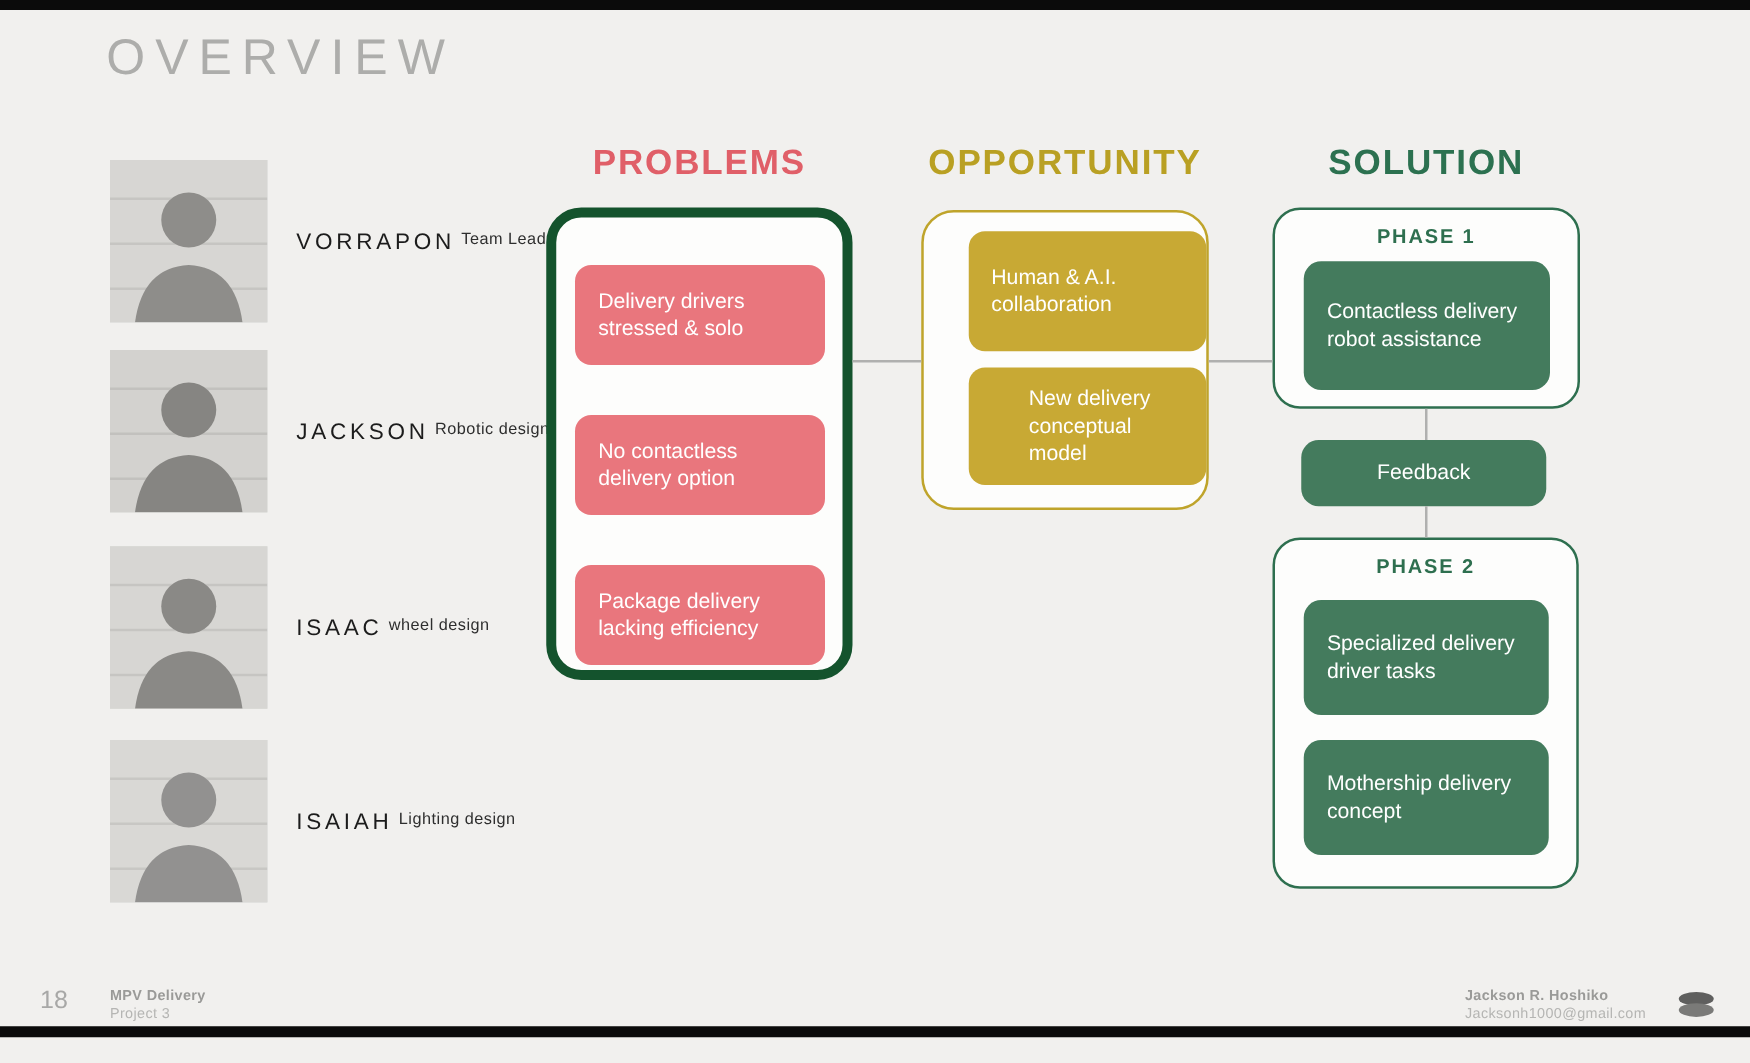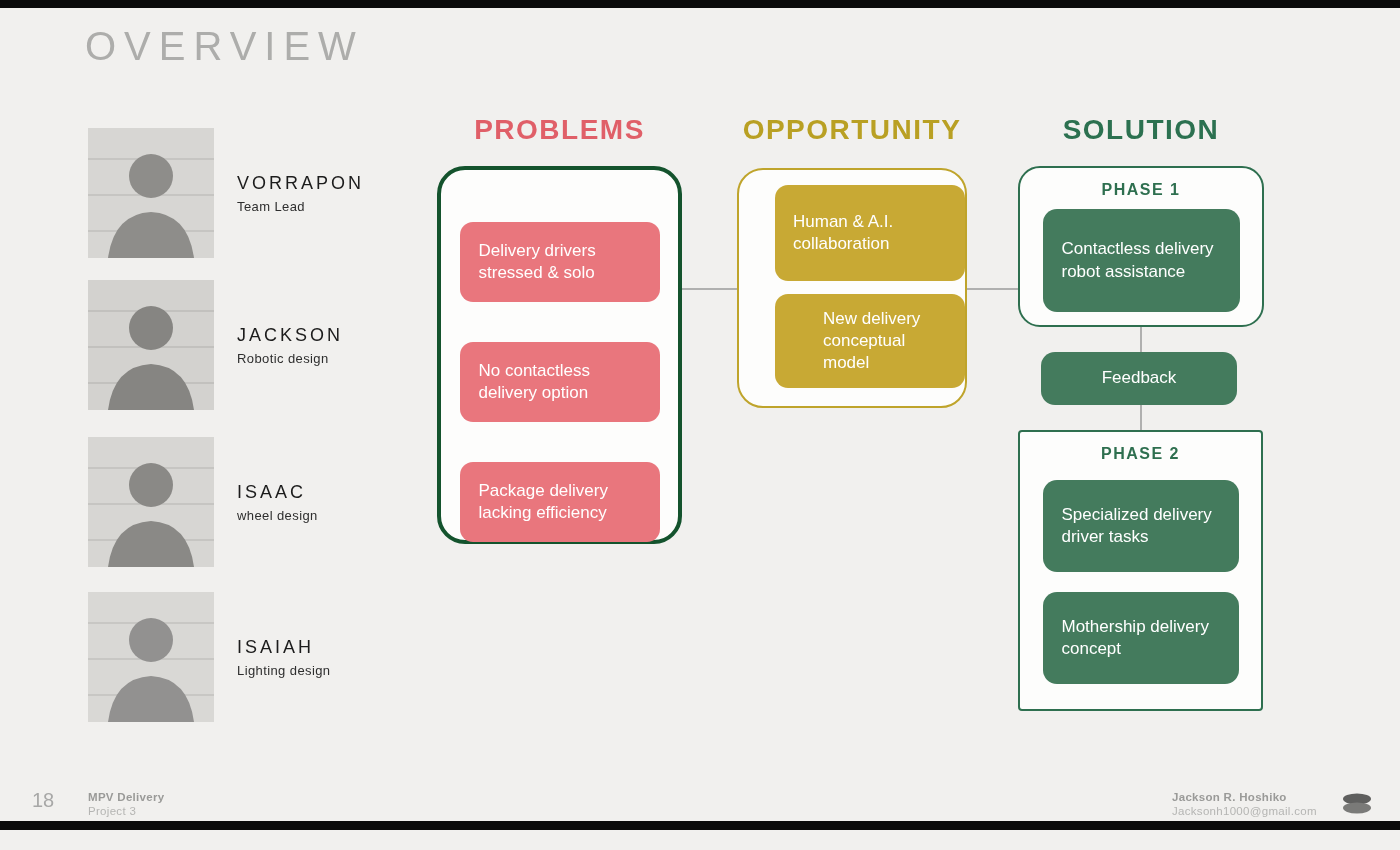--- a/index.html
+++ b/index.html
@@ -10,41 +10,41 @@
   .bar { position:absolute; left:0; width:1400px; background:#0b0b0b; }
   .bar.top { top:0; height:8px; }
   .bar.bottom { bottom:0; height:9px; }
 
   .title { position:absolute; left:85px; top:24px; font-size:40px; font-weight:400;
            letter-spacing:8px; color:#adadab; }
 
   
   .member { position:absolute; left:88px; display:flex; align-items:center; gap:23px; }
   .photo { width:126px; height:130px; background:#d6d5d2; overflow:hidden; flex:0 0 auto; }
-  .mtext { display:flex; flex-direction:column; gap:5px; }
+  .mtext { display:flex; flex-direction:row; gap:5px; }
   .mname { font-size:18px; font-weight:500; letter-spacing:3px; color:#1c1c1c; }
   .mrole { font-size:13px; color:#2e2e2e; letter-spacing:0.4px; }
 
   
   .colhead { position:absolute; top:114px; text-align:center; font-size:28px; font-weight:700;
              letter-spacing:1.5px; white-space:nowrap; }
   .problems-head { left:437px; width:245px; color:#e05f68; }
   .opportunity-head { left:737px; width:230px; color:#b9a023; }
   .solution-head { left:1018px; width:246px; color:#2c7150; }
 
   
   .panel { position:absolute; background:#fdfdfc; display:flex; flex-direction:column; align-items:center; }
-  .problems-panel { left:437px; top:166px; width:245px; height:378px; border:4px solid #14532d;
-                    border-radius:28px; padding-top:52px; gap:40px; }
+  .problems-panel { left:437px; top:166px; width:245px; height:378px; border:8px solid #14532d;
+                    border-radius:28px; padding-top:38px; gap:40px; }
   .opportunity-panel { left:737px; top:168px; width:230px; height:240px; border:2px solid #bfa42b;
                        border-radius:26px; padding-top:15px; gap:13px; }
   .phase1-panel { left:1018px; top:166px; width:246px; height:161px; border:2.5px solid #2e6f4f;
                   border-radius:22px; padding-top:13px; }
   .phase2-panel { left:1018px; top:430px; width:245px; height:281px; border:2.5px solid #2e6f4f;
-                  border-radius:4px; padding-top:13px; }
+                  border-radius:22px; padding-top:13px; }
   .phase-label { height:20px; font-size:16px; font-weight:700; letter-spacing:1.5px; color:#2e6f4f; }
 
   .pill { display:flex; align-items:center; color:#ffffff; font-size:17px; line-height:1.3;
           border-radius:13px; padding:0 19px; }
   .pill.pink { width:200px; min-height:80px; background:#e9767d; }
   .pill.gold { width:190px; background:#c8a934; padding:0 18px;margin-left:36px; }
   .pill.gold.g1 { min-height:96px; }
   .pill.gold.g2 { min-height:94px;padding-left:48px; }
   .pill.green { background:#447b5d; border-radius:14px; }
   .p1-pill { width:197px; min-height:103px; margin-top:8px; }

